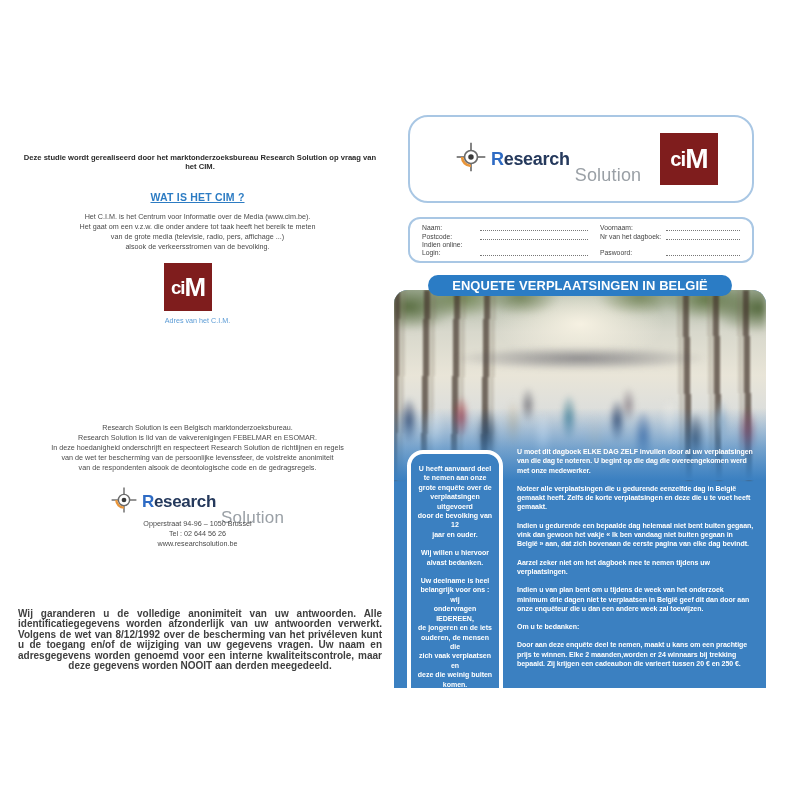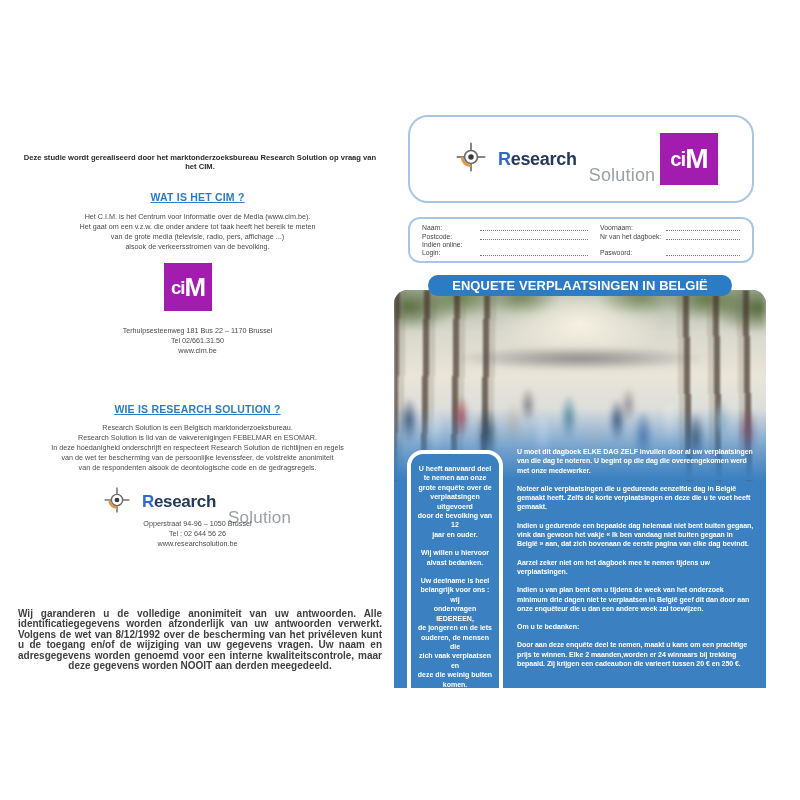--- a/index.html
+++ b/index.html
@@ -9,30 +9,30 @@
   .ml{white-space:pre-line;}
 
   
   .lp-intro{left:18px;top:153px;width:364px;font-size:7.6px;font-weight:700;color:#2b2b2b;line-height:9px;text-align:center;}
   .lp-h{width:375px;left:10px;text-align:center;font-size:10.5px;font-weight:700;color:#2d7cc3;text-decoration:underline;letter-spacing:.2px;}
   .lp-h1{top:191px;}
   .lp-h2{top:403px;}
   .lp-p{width:375px;left:10px;text-align:center;font-size:7.2px;line-height:9.9px;color:#4a4a4a;}
   .lp-p1{top:212px;}
   .lp-p2{top:423px;}
-  .cim-box{background:#a21caf;color:#fff;display:flex;align-items:center;justify-content:center;
+  .cim-box{background:#7f1d1d;color:#fff;display:flex;align-items:center;justify-content:center;
            font-weight:700;letter-spacing:-1px;}
   .cim-box .ci{font-size:.78em;position:relative;top:.04em;}
   .cim-box .m{font-size:1.08em;}
   .lp-cim{left:164px;top:263px;width:48px;height:48px;font-size:24px;}
   .cap{width:375px;left:10px;text-align:center;font-size:7.2px;color:#5b9bd5;}
   .addr{width:375px;left:10px;text-align:center;font-size:7.2px;line-height:10px;color:#4a4a4a;}
   .lp-cap1{top:316px;} .lp-addr1{top:326px;}
   .lp-cap2{top:509px;} .lp-addr2{top:519px;}
-  .rslogo{display:flex;align-items:center;gap:12px;}
+  .rslogo{display:flex;align-items:center;gap:5px;}
   .lp-rslogo{left:10px;top:476px;width:375px;justify-content:center;}
   .rs-name{font-weight:700;letter-spacing:-.3px;}
   .rs-r{color:#2e6bc4;}
   .rs-research{color:#25395c;}
   .rs-solution{font-weight:400;color:#9aa0a6;letter-spacing:.2px;margin-top:32px;}
   .lp-rslogo .rs-name,.lp-rslogo .rs-solution{font-size:17px;}
   .lp-footer{left:18px;top:609px;width:364px;font-size:10px;line-height:10.4px;color:#3f3f3f;font-weight:600;
              text-align:justify;text-align-last:center;}
 
   
@@ -121,25 +121,22 @@
   <div class="abs lp-p lp-p1 ml">Het C.I.M. is het Centrum voor Informatie over de Media (www.cim.be).
 Het gaat om een v.z.w. die onder andere tot taak heeft het bereik te meten
 van de grote media (televisie, radio, pers, affichage ...)
 alsook de verkeersstromen van de bevolking.</div>
 
   <div class="abs cim-box lp-cim">
     <span class="ci">ci</span>
       <span class="m">M</span>
   </div>
 
-  <div class="abs addr lp-addr1 ml">Terhulpsesteenweg 181 Bus 22 – 1170 Brussel
-Tel  02/661.31.50
-www.cim.be</div>
-
-  <div class="abs lp-h lp-h2">WIE IS RESEARCH SOLUTION ?</div>
+  <div class="abs cap lp-cap1">Adres van het C.I.M.</div>
+
 
   <div class="abs lp-p lp-p2 ml">Research Solution is een Belgisch marktonderzoeksbureau.
 Research Solution is lid van de vakverenigingen  FEBELMAR en ESOMAR.
 In deze hoedanigheid onderschrijft en respecteert Research Solution de richtlijnen en regels
 van de wet ter bescherming van de persoonlijke levenssfeer, de volstrekte anonimiteit
 van de respondenten alsook de deontologische code en de gedragsregels.</div>
 
   <div class="abs rslogo lp-rslogo">
     <span class="rs-icon">
       <svg width="26" height="26" viewBox="0 0 44 44">

